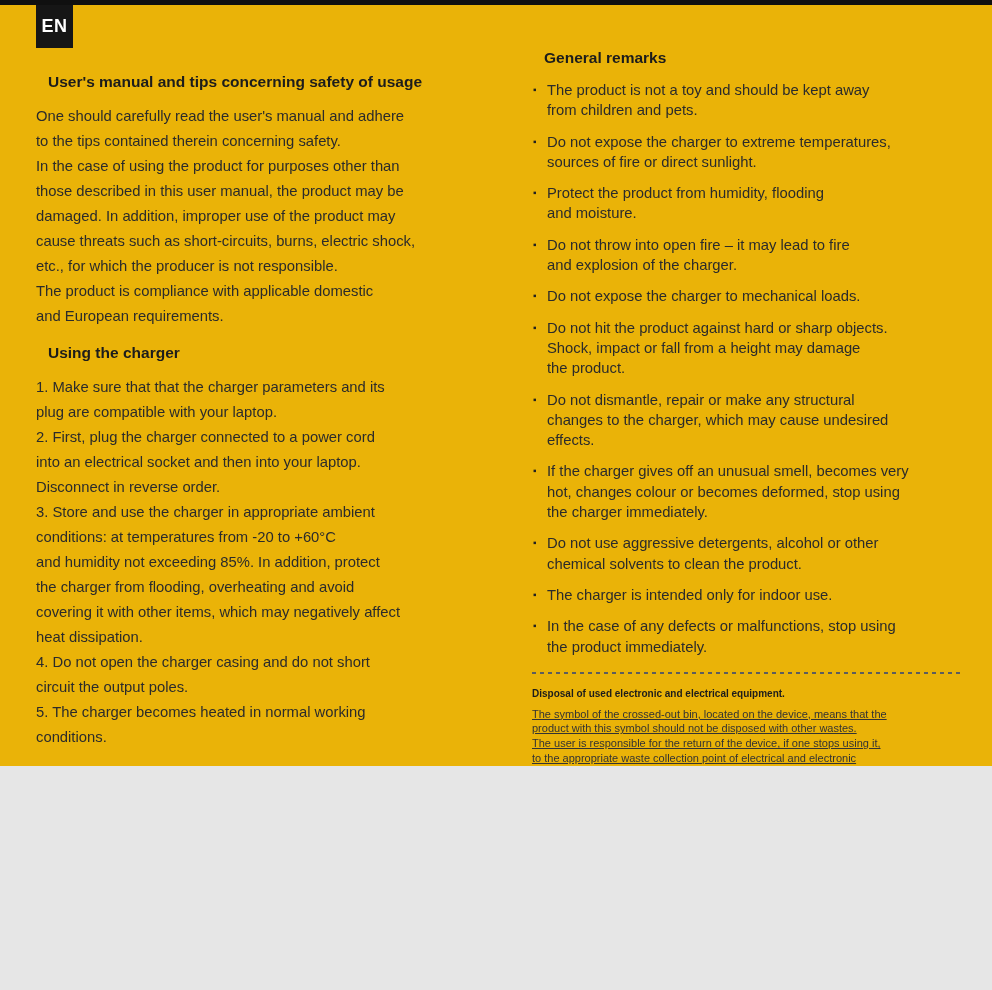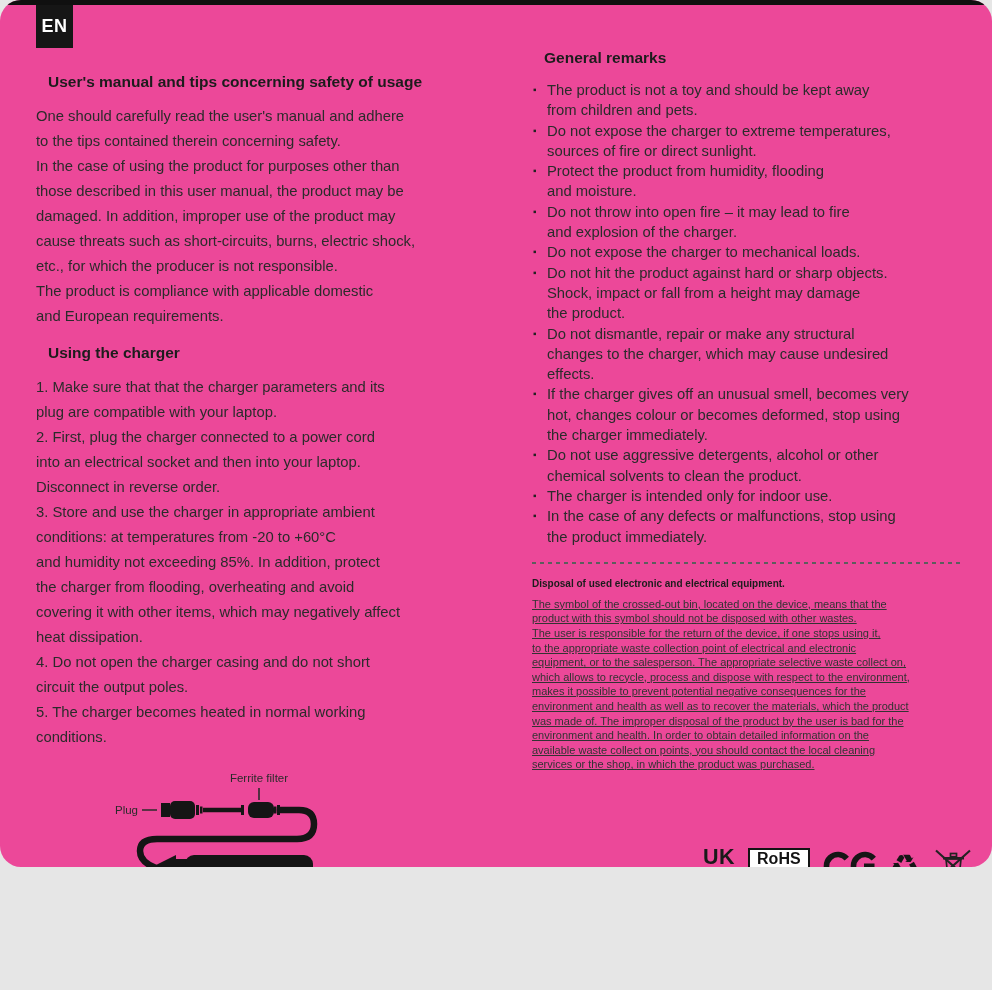--- a/index.html
+++ b/index.html
@@ -1,34 +1,34 @@
 <!DOCTYPE html>
 <html><head>
 <meta charset="utf-8">
 <style>
   html,body { margin:0; padding:0; background:#e6e6e6; }
   .page {
-    position:relative; width:992px; height:867px; margin:0 auto;
-    background:#ec4899; overflow:hidden;
-    font-family:"Liberation Sans", sans-serif; color:#2b2b2b;border-radius:21px;
+    position:relative; width:992px; height:766px; margin:0 auto;
+    background:#eab308; overflow:hidden;
+    font-family:"Liberation Sans", sans-serif; color:#2b2b2b;
   }
   .top-strip { position:absolute; top:0; left:0; width:992px; height:5px; background:#101010; }
   .en-badge {
     position:absolute; left:36px; top:5px; width:37px; height:43px; background:#161616;
     color:#fff; font-weight:bold; font-size:18px; display:flex; align-items:center; justify-content:center;
     letter-spacing:0.5px;
   }
   .col-left  { position:absolute; left:36px; top:60px; width:442px; }
   .col-right { position:absolute; left:532px; top:36px; width:430px; }
   .h  { font-size:15.5px; font-weight:bold; color:#1c1c1c; margin:12px; line-height:20px; }
   .body { font-size:14.8px; line-height:25px; white-space:pre-line; margin:9px 0 0 0; }
   .mt  { margin-top:14px; }
   .mt2 { margin-top:13px; }
   ul.remarks { list-style:none; margin:9px 0 0 0; padding:0; font-size:14.8px; line-height:20.3px; }
-  ul.remarks li { position:relative; padding-left:15px; white-space:pre-line; }
+  ul.remarks li { position:relative; padding-left:15px; white-space:pre-line;margin-top:11px; }
   ul.remarks li::before { content:"▪"; position:absolute; left:1px; top:0; font-size:10px; line-height:20.3px; color:#222; }
   .divider { margin-top:15px; height:2px;
     background:repeating-linear-gradient(90deg,#5d5d5d 0 4px, transparent 4px 8px); }
   .disposal-title { font-size:10px; font-weight:bold; color:#1c1c1c; margin:14px 0 0 0; }
   .disposal-body  { font-size:11px; line-height:14.6px; white-space:pre-line; margin:8px 0 0 0; color:#333;text-decoration:underline; }
   .diagram { display:block; margin-top:8px; }
   .dg-label { font-size:11.5px; fill:#2b2b2b; }
   .set-line { margin-top:12px; font-size:14.8px; }
   .set-label { font-weight:bold; color:#1c1c1c; }
   .set-item { margin-left:9px; }

